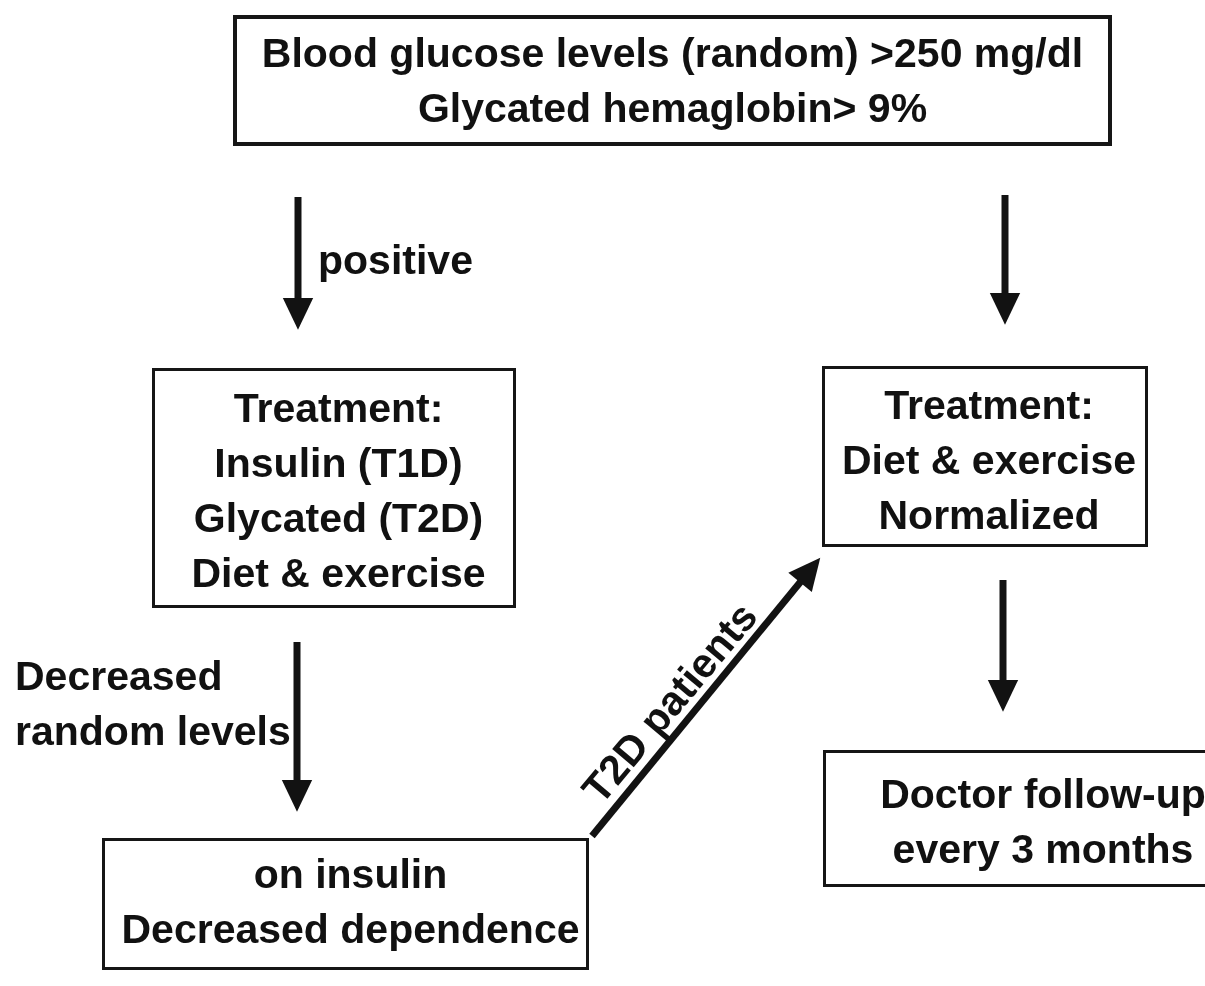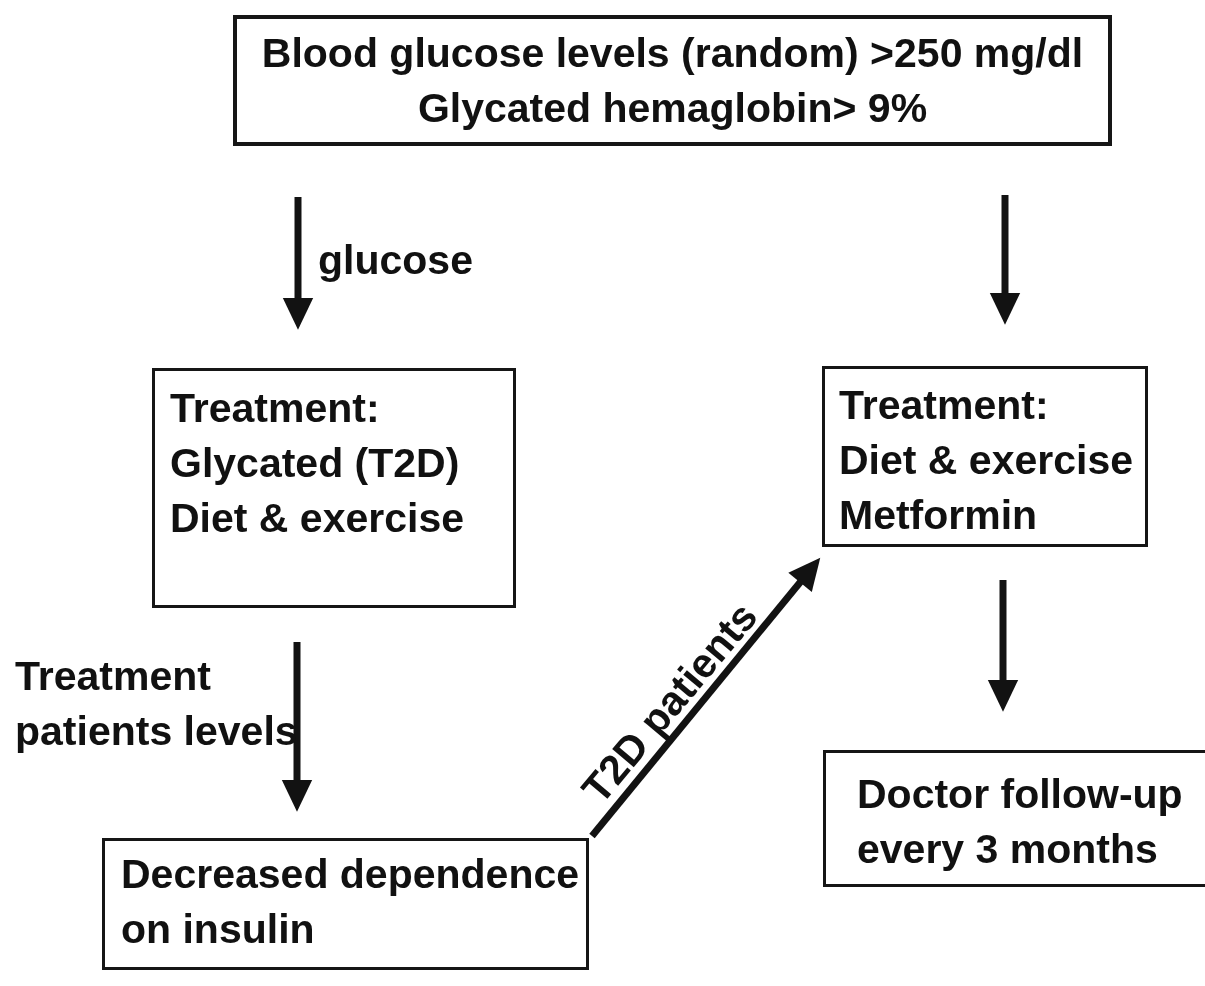--- a/index.html
+++ b/index.html
@@ -21,20 +21,21 @@
   }
   .arrows line { stroke: #121212; stroke-width: 7; }
   .arrows .head { fill: #121212; }
   .node {
     position: absolute;
     background: #ffffff;
     border: 3px solid #161616;
     font-size: 41px;
     line-height: 55px;
     white-space: nowrap;
+    text-align: center;
   }
   .node.centered {
     display: flex;
     flex-direction: column;
     justify-content: center;
     align-items: center;
     text-align: center;
   }
   .edge-label {
     position: absolute;
@@ -74,43 +75,44 @@
     <line x1="592" y1="836" x2="802" y2="580" marker-end="url(#ah)"></line>
   </svg>
 
   <div class="node centered node-criteria">
     <div>Blood glucose levels (random) &gt;250 mg/dl</div>
     <div>Glycated hemaglobin&gt; 9%</div>
   </div>
 
   <div class="node node-treat-pos">
     <div>Treatment:</div>
+    <div>Insulin (T1D)</div>
     <div>Glycated (T2D)</div>
     <div>Diet &amp; exercise</div>
   </div>
 
   <div class="node node-treat-neg">
     <div>Treatment:</div>
     <div>Diet &amp; exercise</div>
-    <div>Metformin</div>
+    <div>Normalized</div>
   </div>
 
   <div class="node node-decreased">
+    <div>on insulin</div>
     <div>Decreased dependence</div>
-    <div>on insulin</div>
   </div>
 
   <div class="node node-followup">
     <div>Doctor follow-up</div>
     <div>every 3 months</div>
   </div>
 
-  <div class="edge-label label-positive">glucose</div>
+  <div class="edge-label label-positive">positive</div>
 
 
   <div class="edge-label label-normalized">
-    <div>Treatment</div>
-    <div>patients levels</div>
+    <div>Decreased</div>
+    <div>random levels</div>
   </div>
 
   <div class="edge-label rotated label-t2d">T2D patients</div>
 
 </div>
 
 </body></html>

